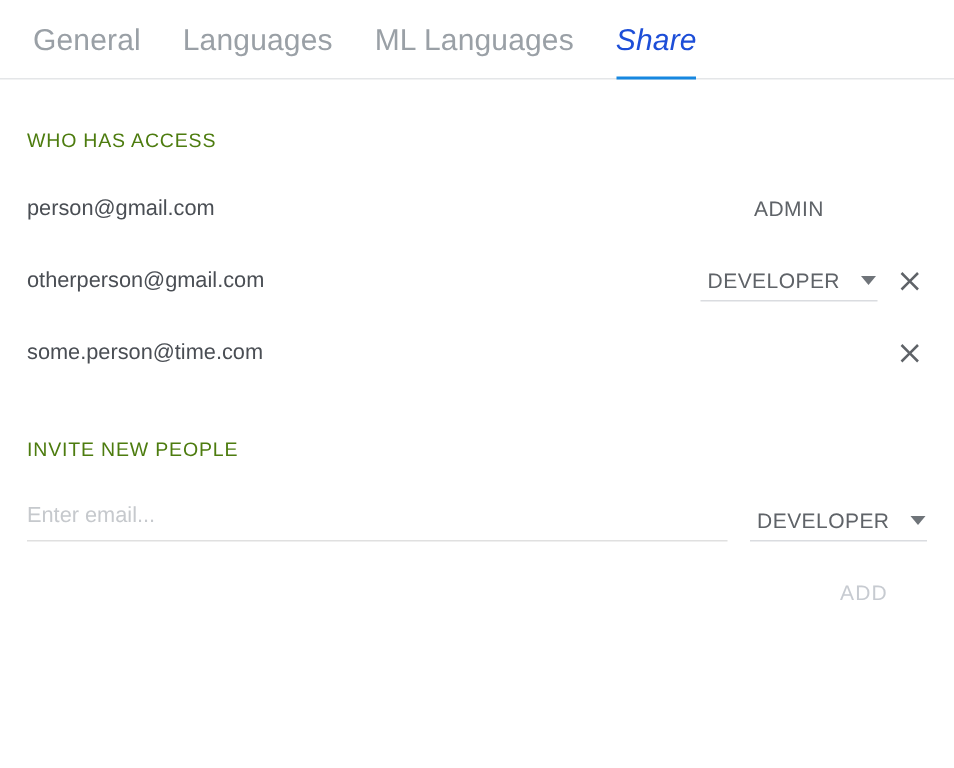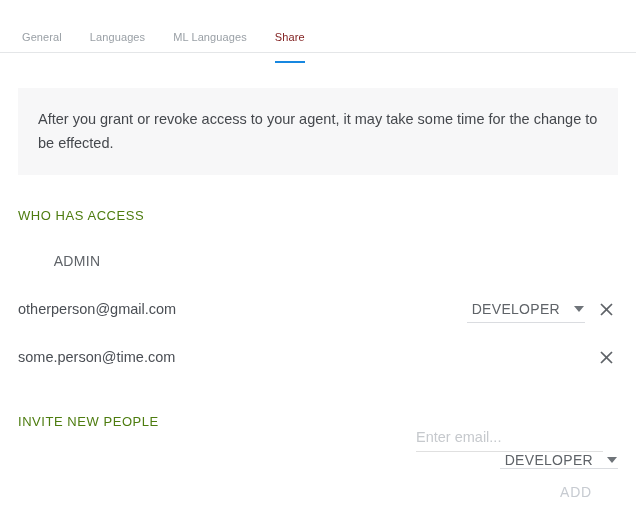--- a/index.html
+++ b/index.html
@@ -21,30 +21,31 @@
     position: relative;
     height: 53px;
     border-bottom: 1px solid #e4e6e8;
     display: flex;
     align-items: flex-start;
     padding-left: 8px;
     box-sizing: border-box;
   }
   .tab {
     position: relative;
-    padding: 29px 14px 0 14px;
-    font-size: 11px;
+    padding: 19px 14px 0 14px;
+    font-size: 20px;
     letter-spacing: .1px;
     color: #9aa0a6;
     cursor: pointer;
     white-space: nowrap;
     line-height: 17px;
   }
   .tab.active {
-    color: #7f1d1d;
+    color: #1d4ed8;
+    font-style: italic;
   }
   .tab.active .tab-indicator {
     position: absolute;
     left: 14px;
     right: 14px;
     bottom: -17px;
     height: 2.5px;
     background: #1787e0;
   }
 
@@ -135,23 +136,23 @@
     font-weight: bold;
     line-height: 1;
     padding-left: 10px;
     box-sizing: border-box;
   }
   .remove-btn svg { display: block; margin: 0 auto; }
 
   
   .invite-row {
     display: flex;
-    align-items: flex-end;
+    align-items: center;
+    margin-top: 25px;
     height: 30px;
-    flex-direction: column;
   }
   .email-input {
     flex: 1;
     border: none;
     border-bottom: 1px solid #e0e0e0;
     outline: none;
     background: transparent;
     font-family: "Liberation Sans", sans-serif;
     font-size: 14.5px;
     color: #3c4043;
@@ -211,29 +212,27 @@
     <span>ML Languages</span>
   </div>
   <div class="tab active">
     <span>Share</span>
     <span class="tab-indicator"></span>
   </div>
 </div>
 
 <div class="content">
 
-  <div class="notice">
-    <span>After you grant or revoke access to your agent, it may take some time for the change to be effected.</span>
-  </div>
 
   <div class="section-title">WHO HAS ACCESS</div>
 
   <div class="access-list">
 
     <div class="access-row">
+      <div class="access-email">person@gmail.com</div>
       <div class="role-static">ADMIN</div>
       <div class="admin-pad"></div>
     </div>
 
     <div class="access-row">
       <div class="access-email">otherperson@gmail.com</div>
       <div class="role-select">
         <span class="role-text">DEVELOPER</span>
         <span class="chev"></span>
       </div>

